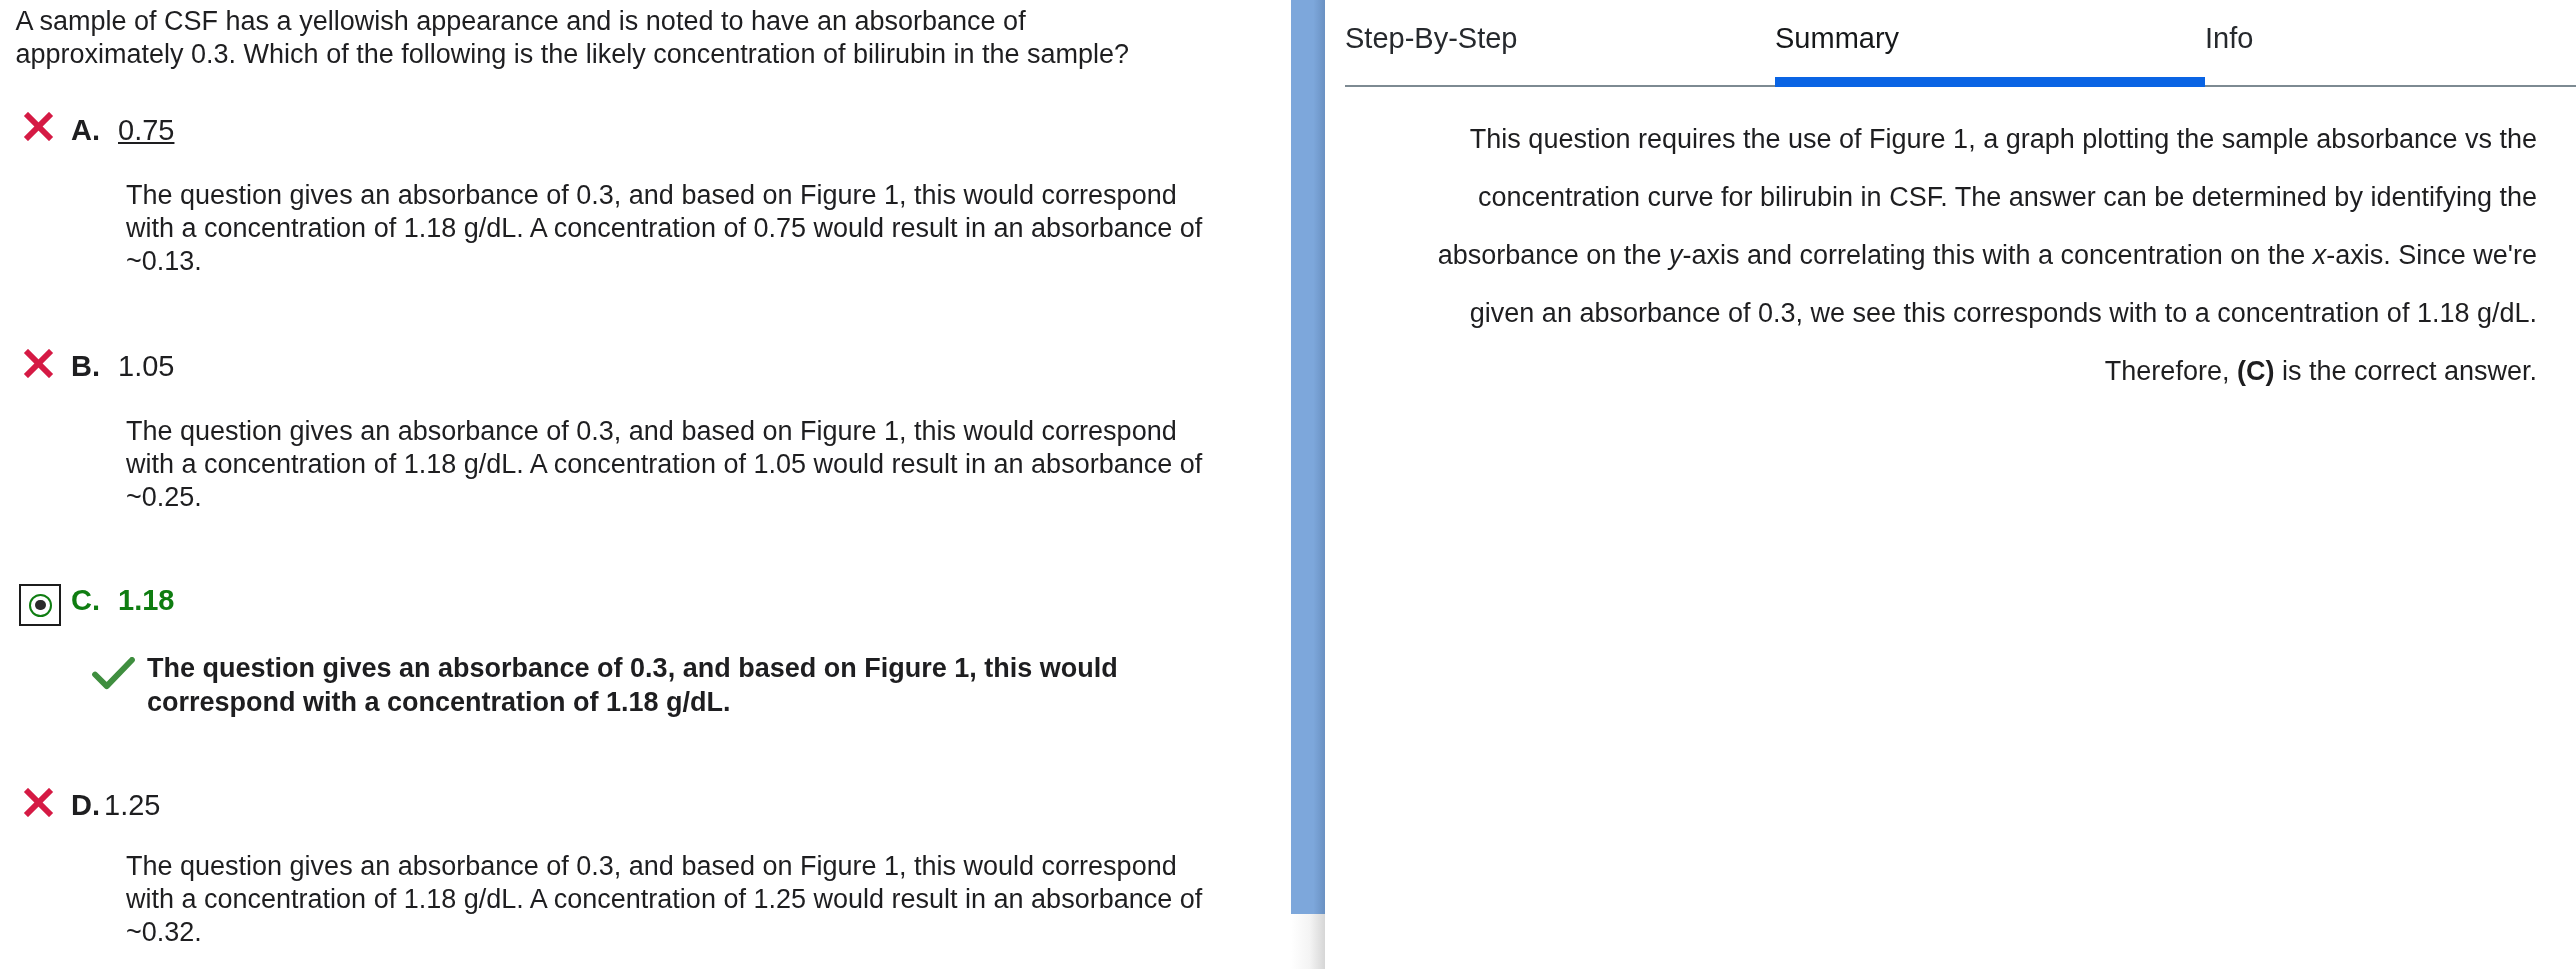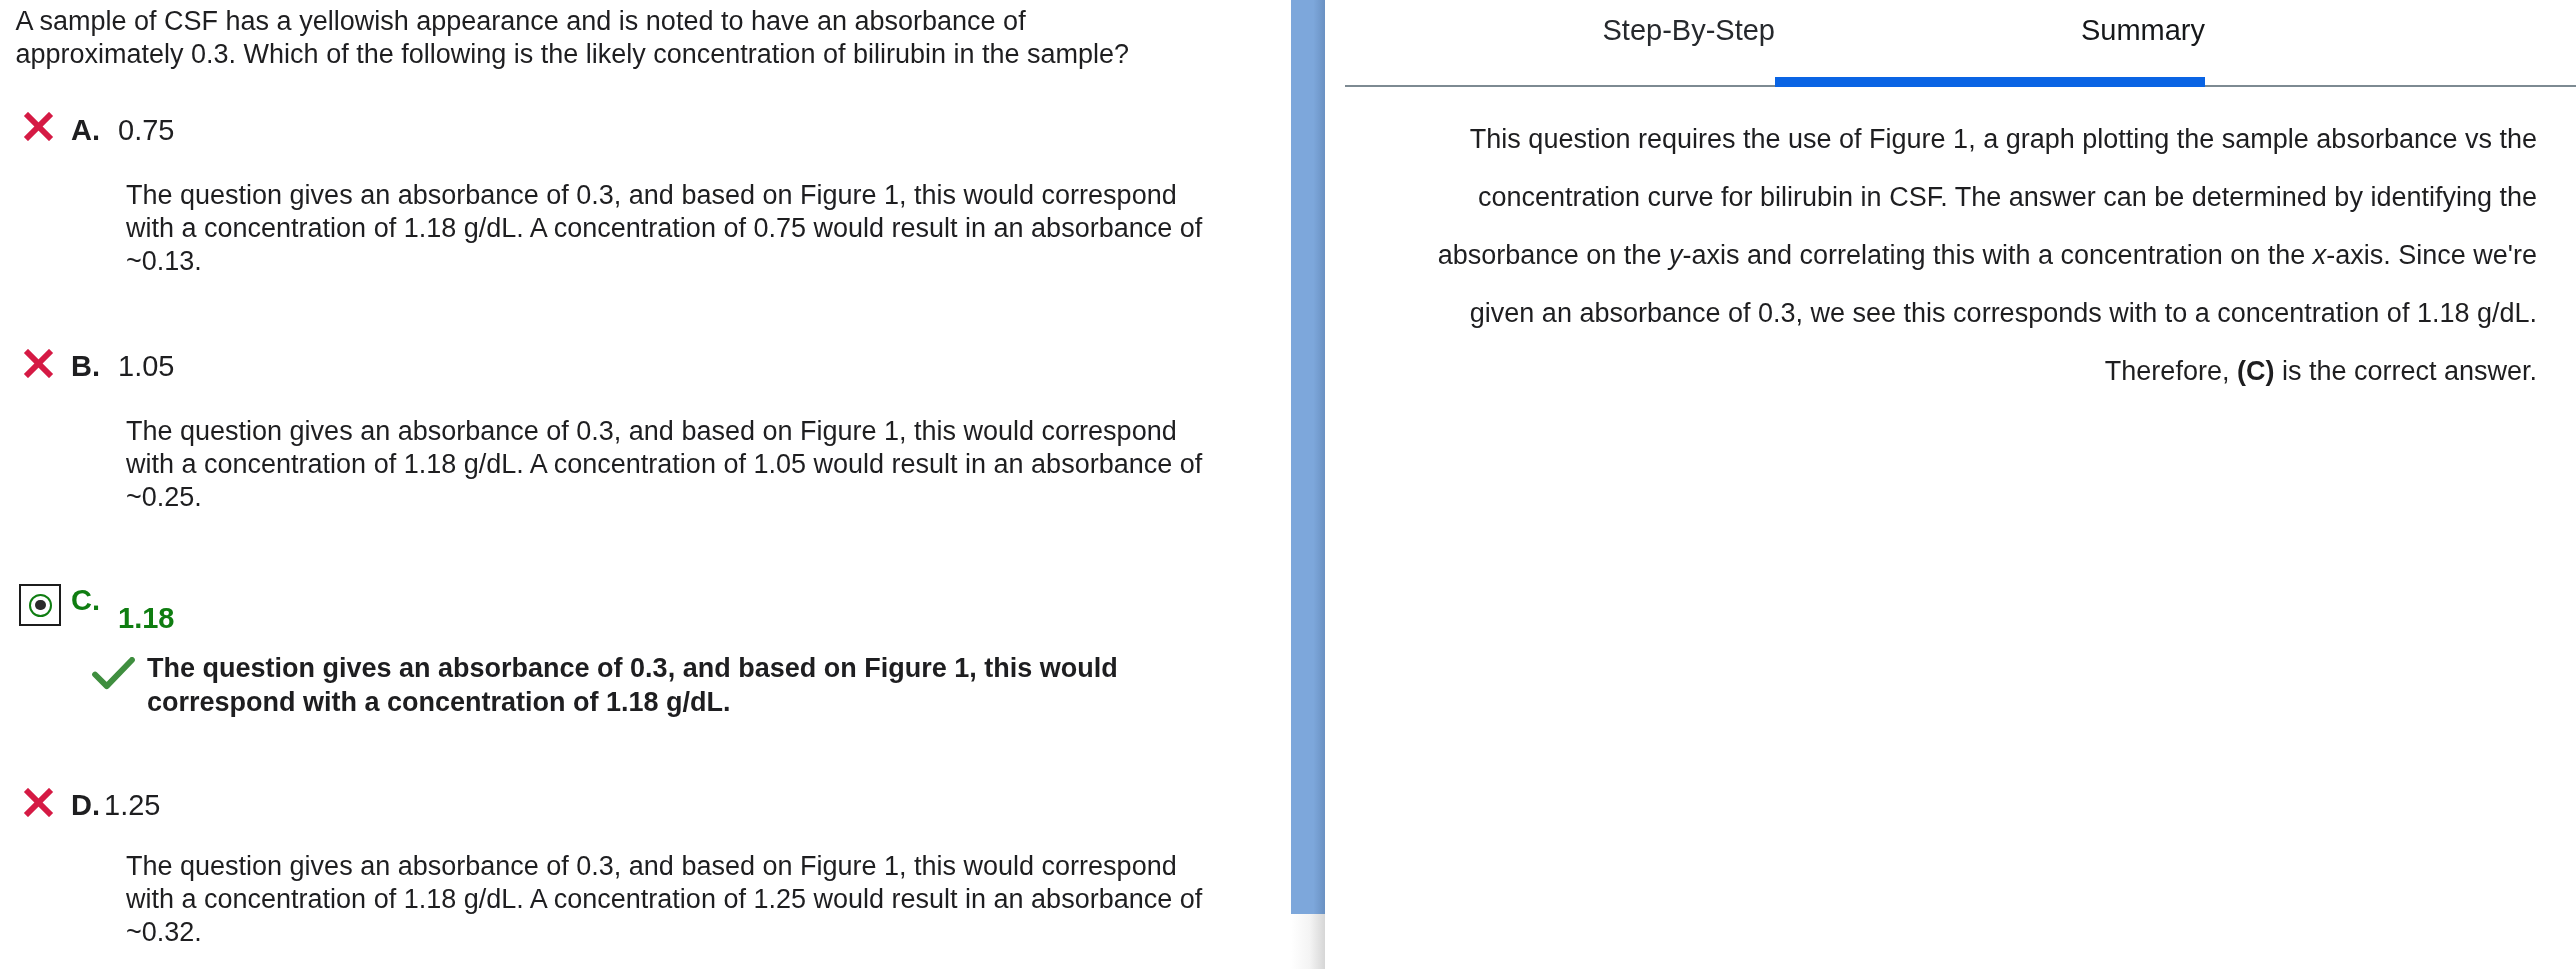--- a/index.html
+++ b/index.html
@@ -51,21 +51,21 @@
     background:linear-gradient(to right,#7da7db 0%,#7da7db 66%,#6a91c2 100%);
   }
 
   
   .tabbar {
     left:1345px; top:0; width:1290px; height:87px;
     display:flex;
     border-bottom:2.9px solid var(--tab-divider-gray,#7d8a92);
   }
   .tab {
-    flex:1; text-align:right; padding-top:14px;
+    flex:1; text-align:left; padding-top:22px;
     font-size:29px; position:relative; cursor:pointer; color:#26292d;
   }
   .tab.active { font-weight:normal; color:#16181a; }
   .tab.active::after {
     content:""; position:absolute; left:0; right:0; bottom:-1.9px; height:9.7px;
     background:var(--accent-blue,#0a64e4);
   }
   .summary-text {
     left:1375px; top:110px; width:1162px;
     font-size:27px; line-height:58px;text-align:right;
@@ -81,39 +81,39 @@
   <div class="abs" style="left:0;top:0;width:1291px;height:687px;">
 
     <div class="question">A sample of CSF has a yellowish appearance and is noted to have an absorbance of approximately 0.3. Which of the following is the likely concentration of bilirubin in the sample?</div>
 
     <span class="abs x-icon-wrap" style="left:23px;top:112px;">
       <svg width="31" height="29" viewBox="0 0 32 30">
           <path d="M3 2 L29 28 M29 2 L3 28" stroke="currentColor" stroke-width="6" fill="none"></path>
         </svg>
     </span>
     <span class="abs opt-letter" style="left:71px;top:116px;">A.</span>
-    <span class="abs opt-value" style="left:118px;top:116px;">0.75</span>
+    <span class="abs opt-value" style="left:118px;top:116px;text-decoration:underline;">0.75</span>
     <div class="abs explanation" style="top:179px;">The question gives an absorbance of 0.3, and based on Figure 1, this would correspond with a concentration of 1.18 g/dL. A concentration of 0.75 would result in an absorbance of ~0.13.</div>
 
     <span class="abs x-icon-wrap" style="left:23px;top:349px;">
       <svg width="31" height="29" viewBox="0 0 32 30">
           <path d="M3 2 L29 28 M29 2 L3 28" stroke="currentColor" stroke-width="6" fill="none"></path>
         </svg>
     </span>
     <span class="abs opt-letter" style="left:71px;top:352px;">B.</span>
     <span class="abs opt-value" style="left:118px;top:352px;">1.05</span>
     <div class="abs explanation" style="top:415px;">The question gives an absorbance of 0.3, and based on Figure 1, this would correspond with a concentration of 1.18 g/dL. A concentration of 1.05 would result in an absorbance of ~0.25.</div>
 
     <span class="abs radio-box" style="top:584px;">
       <span class="radio-ring">
         <span class="radio-dot"></span>
       </span>
     </span>
     <span class="abs opt-letter correct-txt" style="left:71px;top:586px;">C.</span>
-    <span class="abs opt-value correct-txt" style="left:118px;top:604px;font-weight:bold;">1.18</span>
+    <span class="abs opt-value correct-txt" style="left:118px;top:586px;font-weight:bold;">1.18</span>
     <span class="abs check-wrap" style="left:91px;top:657px;">
       <svg width="45" height="33" viewBox="0 0 46 34">
           <path d="M4 18 L16 30 L42 3" stroke="currentColor" stroke-width="6" fill="none" stroke-linecap="round" stroke-linejoin="round"></path>
         </svg>
     </span>
     <div class="abs explanation bold" style="top:651px;">The question gives an absorbance of 0.3, and based on Figure 1, this would correspond with a concentration of 1.18 g/dL.</div>
 
     <span class="abs x-icon-wrap" style="left:23px;top:788px;">
       <svg width="31" height="29" viewBox="0 0 32 30">
           <path d="M3 2 L29 28 M29 2 L3 28" stroke="currentColor" stroke-width="6" fill="none"></path>

